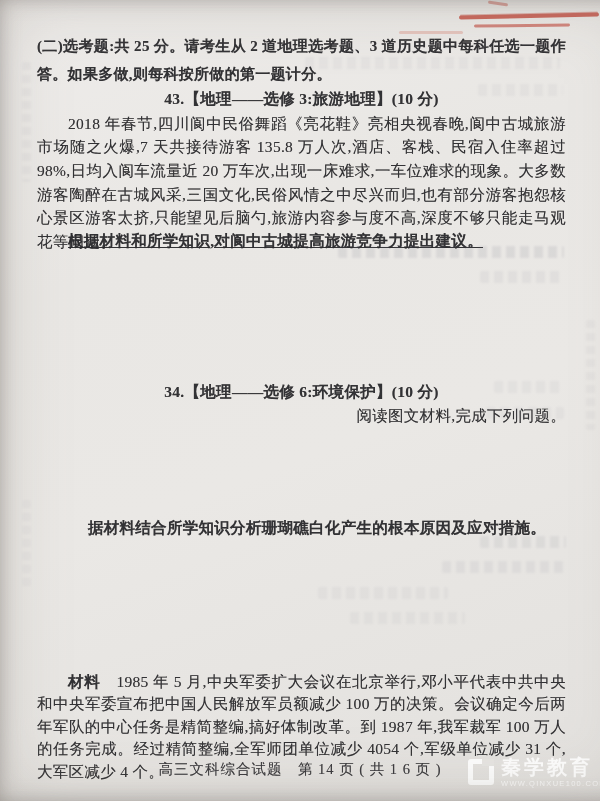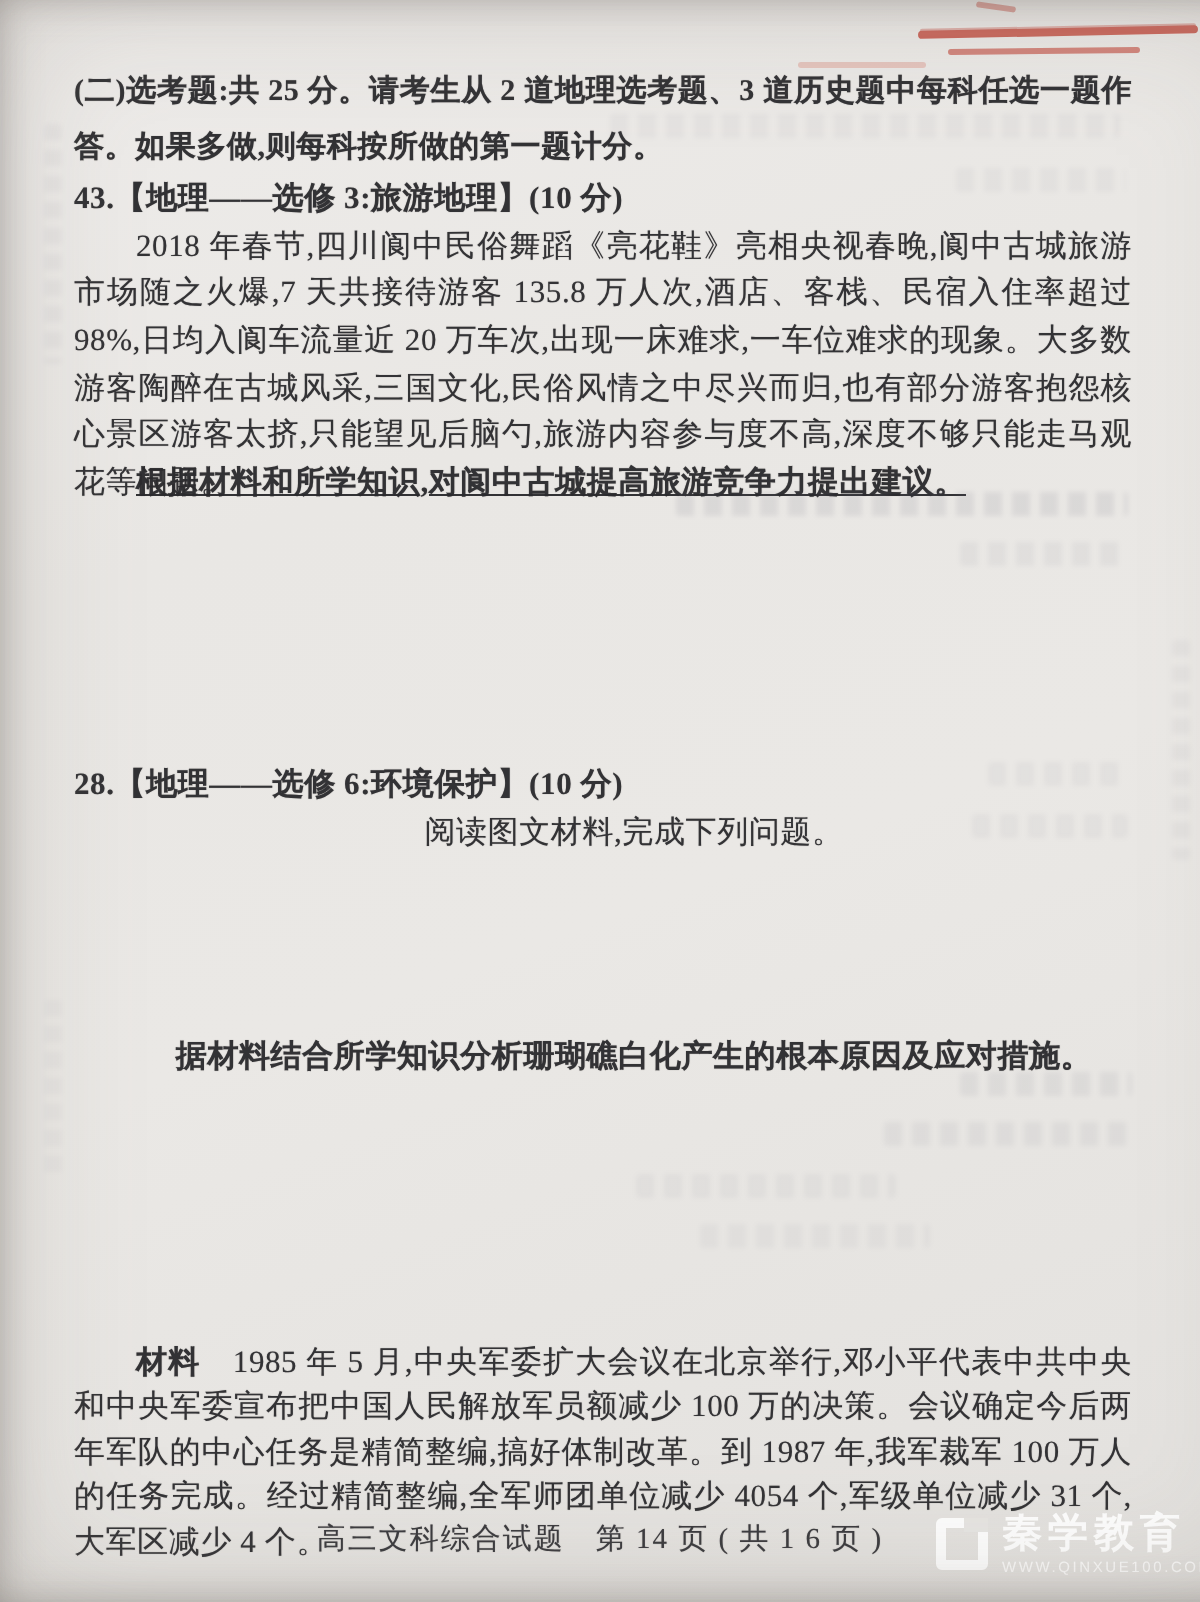--- a/index.html
+++ b/index.html
@@ -13,27 +13,27 @@
   }
   .vignette{position:absolute;inset:0;pointer-events:none;
     box-shadow:inset 0 0 70px rgba(135,128,120,.28),
                inset 10px 0 22px -10px rgba(110,104,98,.30),
                inset -8px 0 18px -8px rgba(110,104,98,.22),
                inset 0 10px 20px -10px rgba(110,104,98,.25),
                inset 0 -10px 22px -10px rgba(110,104,98,.32);}
   .tblock{position:absolute;left:37px;width:529px;text-align:justify;
     letter-spacing:.3px;text-shadow:0 0 .5px rgba(70,66,64,.55);}
   .intro{top:18px;font-size:15px;line-height:27.5px;font-weight:600;}
-  .qhead{font-size:15.5px;font-weight:600;white-space:nowrap;text-align:left;}
+  .qhead{font-size:15.5px;font-weight:600;white-space:nowrap;text-align:center;}
   .h43{top:73px;}  .h44{top:366px;}  .h45{top:634px;}
   .para{font-size:15.5px;}
   .indent{text-indent:2em;}
   .p43m{top:96px;line-height:23.7px;}
   .p43t{top:215px;font-weight:600;text-align:left;text-decoration:underline;}
-  .p44lead{top:390px;text-align:center;}
+  .p44lead{top:390px;text-align:right;}
   .p44m{top:407px;line-height:24px;}
   .p44t{top:502px;font-weight:600;text-align:center;}
   .p45m{top:655px;line-height:22.5px;}
   .mlabel{font-weight:700;}
   .footer{position:absolute;left:0;top:745px;width:600px;text-align:center;
     font-size:14.5px;letter-spacing:1px;color:rgba(48,48,52,.9);
     text-shadow:0 0 .5px rgba(70,66,64,.5);}
   
   .red{position:absolute;border-radius:2px;background:#c2473a;}
   .red0{left:488px;top:2px;width:20px;height:3px;opacity:.45;transform:rotate(8deg);}
@@ -65,21 +65,21 @@
   <div class="red red1"></div>
   <div class="red red2"></div>
   <div class="red red3"></div>
 
   <p class="tblock intro">(二)选考题:共 25 分。请考生从 2 道地理选考题、3 道历史题中每科任选一题作答。如果多做,则每科按所做的第一题计分。</p>
 
   <p class="tblock qhead h43">43.【地理——选修 3:旅游地理】(10 分)</p>
   <p class="tblock para indent p43m">2018 年春节,四川阆中民俗舞蹈《亮花鞋》亮相央视春晚,阆中古城旅游市场随之火爆,7 天共接待游客 135.8 万人次,酒店、客栈、民宿入住率超过 98%,日均入阆车流量近 20 万车次,出现一床难求,一车位难求的现象。大多数游客陶醉在古城风采,三国文化,民俗风情之中尽兴而归,也有部分游客抱怨核心景区游客太挤,只能望见后脑勺,旅游内容参与度不高,深度不够只能走马观花等问题。</p>
   <p class="tblock para indent p43t">根据材料和所学知识,对阆中古城提高旅游竞争力提出建议。</p>
 
-  <p class="tblock qhead h44">28.【地理——选修 6:环境保护】(10 分)</p>
+  <p class="tblock qhead h44">34.【地理——选修 6:环境保护】(10 分)</p>
   <p class="tblock para indent p44lead">阅读图文材料,完成下列问题。</p>
   <p class="tblock para indent p44t">据材料结合所学知识分析珊瑚礁白化产生的根本原因及应对措施。</p>
 
   <p class="tblock para indent p45m"><span class="mlabel">材料　</span><span>1985 年 5 月,中央军委扩大会议在北京举行,邓小平代表中共中央和中央军委宣布把中国人民解放军员额减少 100 万的决策。会议确定今后两年军队的中心任务是精简整编,搞好体制改革。到 1987 年,我军裁军 100 万人的任务完成。经过精简整编,全军师团单位减少 4054 个,军级单位减少 31 个,大军区减少 4 个。</span></p>
 
   <p class="footer">高三文科综合试题　第 14 页 ( 共 1 6 页 )</p>
 
   <div class="ghost" style="left:305px;top:57px;width:255px;opacity:.10"></div>
   <div class="ghost" style="left:478px;top:84px;width:85px;opacity:.10"></div>
   <div class="ghost" style="left:338px;top:246px;width:226px;opacity:.22"></div>

